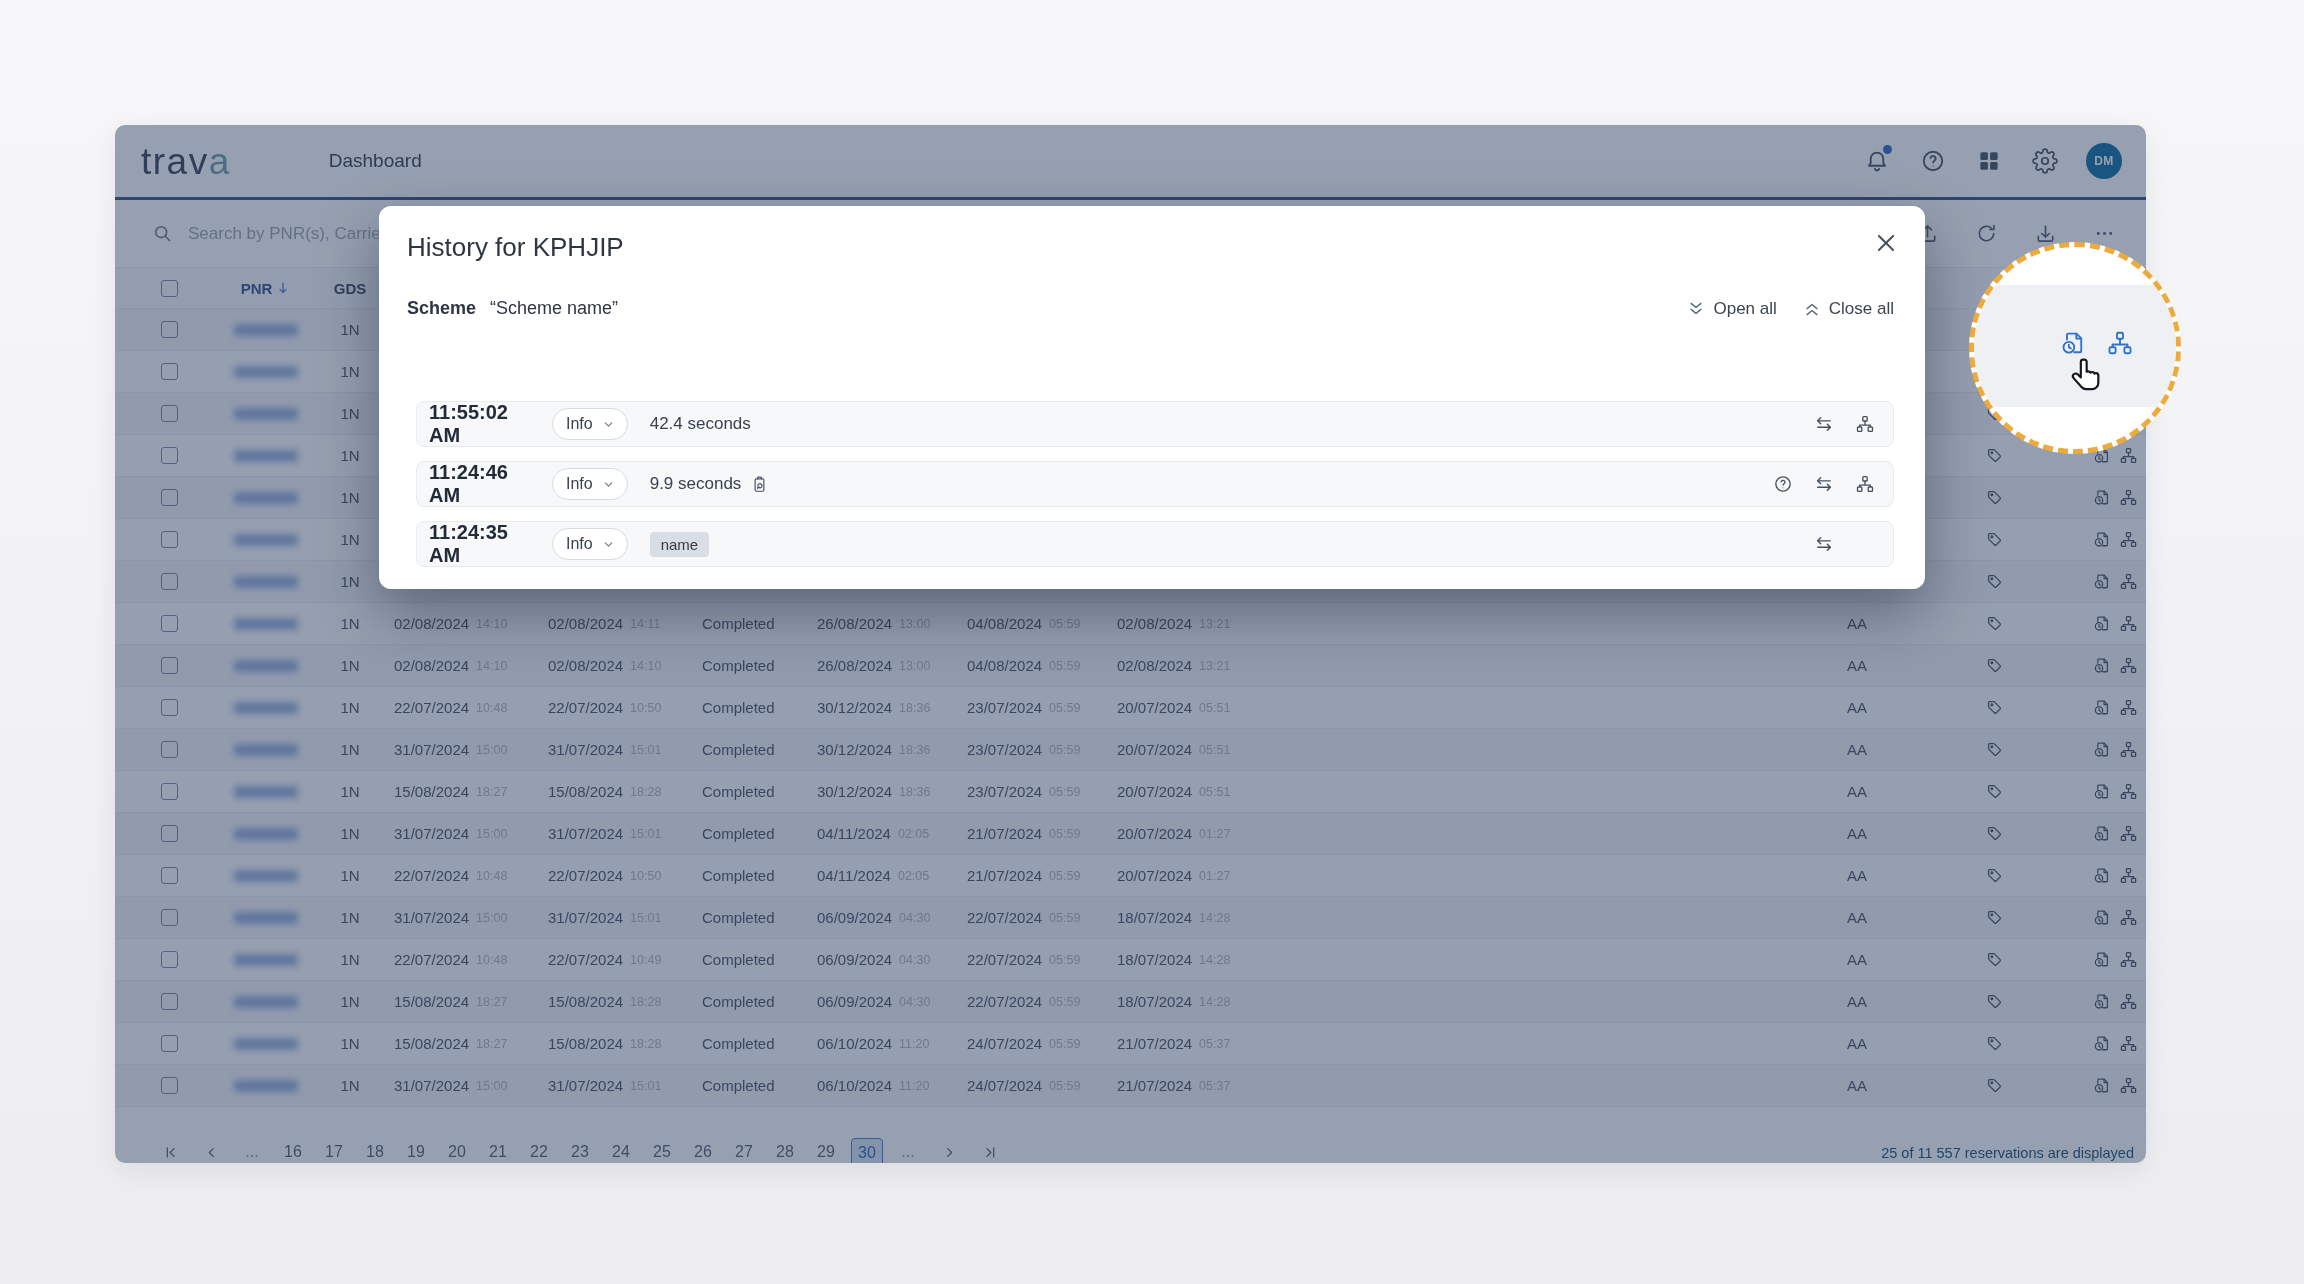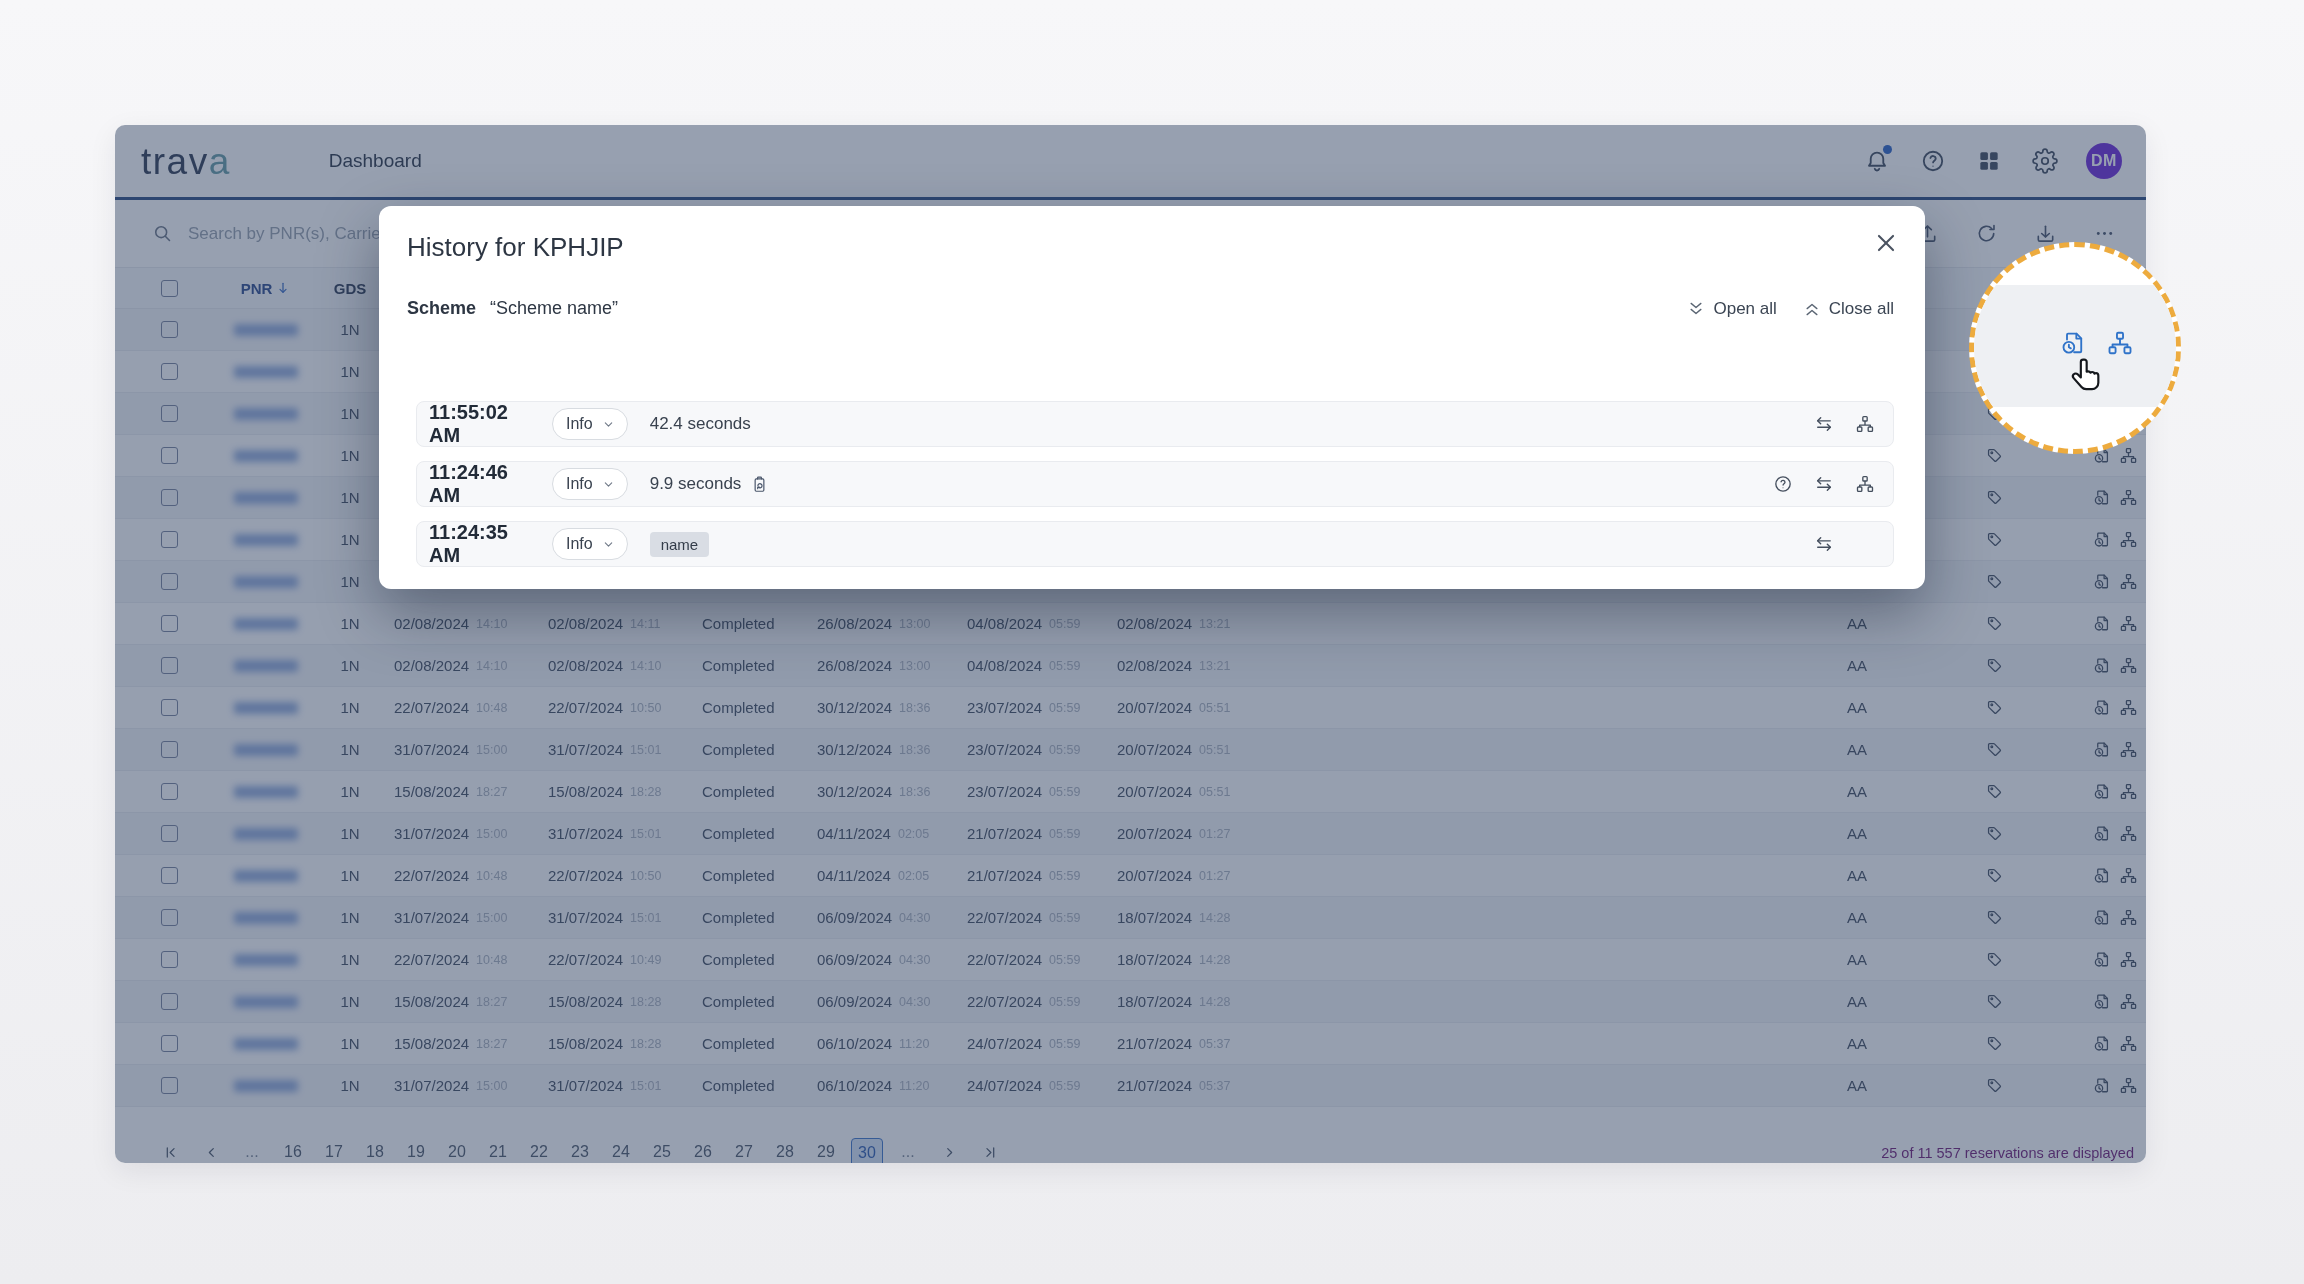--- a/index.html
+++ b/index.html
@@ -15,22 +15,22 @@
   
   .app-window{position:absolute;left:115px;top:125px;width:2031px;height:1038px;background:#fff;
     border-radius:10px;overflow:hidden;box-shadow:0 8px 28px rgba(20,30,50,.08);}
   .app-header{height:72px;display:flex;align-items:center;padding:0 24px 0 26px;}
   .logo{font-size:37px;letter-spacing:1.5px;color:#2f3b52;font-weight:400;line-height:1;}
   .logo .accent{color:#649ba4;}
   .nav-title{margin-left:98px;font-size:19px;color:#2b3545;font-weight:500;}
   .header-icons{margin-left:auto;display:flex;align-items:center;gap:30px;color:#3f4a5c;}
   .header-icons .icon{width:26px;height:26px;position:relative;}
   .badge-dot{position:absolute;right:-2px;top:-3px;width:9px;height:9px;border-radius:50%;background:#2b62c4;}
-  .avatar{width:36px;height:36px;border-radius:50%;background:#6d28d9;color:#fff;display:flex;
-    align-items:center;justify-content:center;font-size:16px;font-weight:bold;margin-left:28px;letter-spacing:.5px;}
+  .avatar{width:36px;height:36px;border-radius:50%;background:#0369a1;color:#fff;display:flex;
+    align-items:center;justify-content:center;font-size:12px;font-weight:bold;margin-left:28px;letter-spacing:.5px;}
   .header-divider{height:3px;background:#2b4a80;}
 
   
   .search-row{height:67px;display:flex;align-items:center;padding:0 30px 0 37px;}
   .s-icon{width:21px;height:21px;color:#6b7585;}
   .search-input{border:none;outline:none;background:transparent;font-size:17px;margin-left:13px;width:640px;
     color:#3c4656;font-family:inherit;}
   .search-input::placeholder{color:#97a0ad;}
   .toolbar{margin-left:auto;display:flex;align-items:center;gap:36px;color:#49556a;}
   .toolbar .icon{width:23px;height:23px;}
@@ -61,21 +61,21 @@
 
   
   .pagination-bar{display:flex;align-items:center;padding:0 12px 0 39px;height:48px;margin-top:22px;}
   .pages{display:flex;align-items:center;gap:9px;}
   .pg-btn{appearance:none;background:none;border:none;border-bottom:2px solid #cdd2da;min-width:32px;height:30px;
     display:flex;align-items:center;justify-content:center;font-size:16px;color:#4d5869;font-family:inherit;
     padding:0 4px;box-sizing:border-box;cursor:pointer;}
   .pg-btn .icon{width:17px;height:17px;color:#4d5869;}
   .pg-btn.dots{color:#7a8494;}
   .pg-btn.active{background:#d7e4f6;border:1.5px solid #3d74c9;border-radius:4px;color:#2d5cb0;font-weight:500;}
-  .summary{margin-left:auto;font-size:14.5px;color:#701a75;}
+  .summary{margin-left:auto;font-size:14.5px;color:#0c4a6e;}
 
   
   .dim-overlay{position:absolute;left:115px;top:125px;width:2031px;height:1038px;
     background:rgba(47,66,97,0.5);border-radius:10px;z-index:40;}
 
   
   .modal{position:absolute;left:379px;top:206px;width:1546px;height:383px;background:#fff;border-radius:12px;
     box-shadow:0 24px 60px rgba(15,25,45,.4);z-index:50;}
   .modal-title{position:absolute;left:28px;top:26px;font-size:26px;font-weight:500;color:#2d3643;}
   .modal-close{position:absolute;right:26px;top:24px;width:26px;height:26px;color:#4a5361;background:none;border:none;padding:0;cursor:pointer;}

